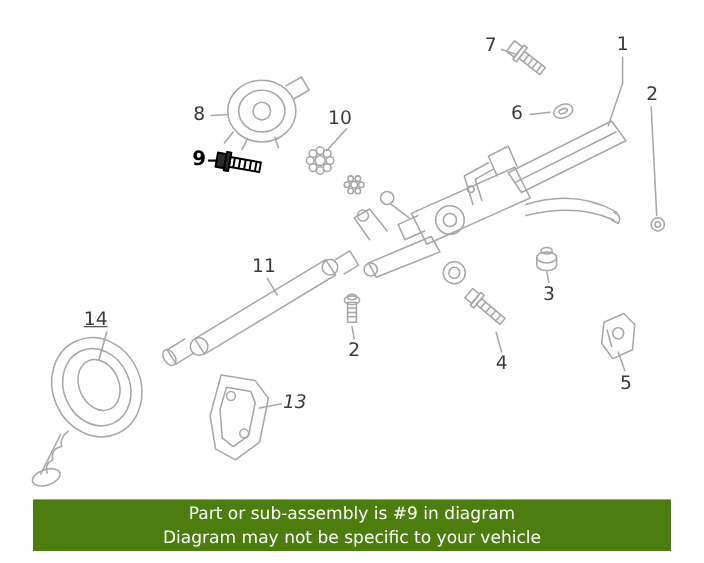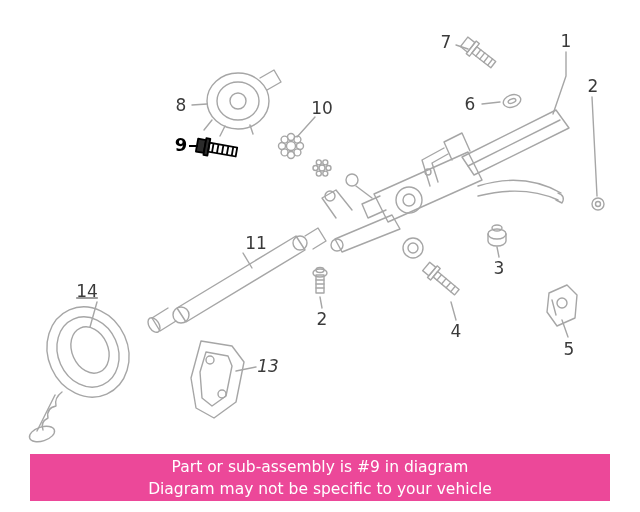--- a/index.html
+++ b/index.html
@@ -8,21 +8,21 @@
     font-family:"DejaVu Sans", sans-serif; overflow:hidden;
   }
   .art { position:absolute; left:0; top:0; }
   .callout {
     position:absolute; transform:translate(-50%,-50%);
     font-size:17px; color:#3a3a3a; user-select:none; line-height:1;
   }
   .callout.highlight { font-weight:bold; color:#000; font-size:18px; }
   .banner {
     position:absolute; left:30px; right:30px; top:454px; height:47px;
-    background:#ec4899; color:#ffffff; display:flex; flex-direction:column;
+    background:#4d7c0f; color:#ffffff; display:flex; flex-direction:column;
     align-items:center; justify-content:center; gap:2px;
     font-size:15.5px; line-height:20px; text-align:center;
   }
 </style>
 </head>
 <body>
 
 <div class="stage">
 
   <svg class="art" width="640" height="512" viewBox="0 0 640 512">
@@ -190,22 +190,22 @@
 
   <div class="callout" style="left:566px; top:41px;">1</div>
   <div class="callout" style="left:593px; top:86px;">2</div>
   <div class="callout" style="left:499px; top:268px;">3</div>
   <div class="callout" style="left:456px; top:331px;">4</div>
   <div class="callout" style="left:569px; top:349px;">5</div>
   <div class="callout" style="left:470px; top:104px;">6</div>
   <div class="callout" style="left:446px; top:42px;">7</div>
   <div class="callout" style="left:181px; top:105px;">8</div>
   <div class="callout highlight" style="left:181px; top:145px;">9</div>
-  <div class="callout" style="left:322px; top:108px;text-align:right;">10</div>
-  <div class="callout" style="left:240px; top:243px;margin-left:16px;">11</div>
+  <div class="callout" style="left:309px; top:108px;text-align:right;">10</div>
+  <div class="callout" style="left:240px; top:243px;">11</div>
   <div class="callout" style="left:322px; top:319px;">2</div>
   <div class="callout" style="left:268px; top:366px;font-style:italic;">13</div>
   <div class="callout" style="left:87px;  top:291px;text-decoration:underline;">14</div>
 
   <div class="banner">
     <div>Part or sub-assembly is #9 in diagram</div>
     <div>Diagram may not be specific to your vehicle</div>
   </div>
 
 </div>

